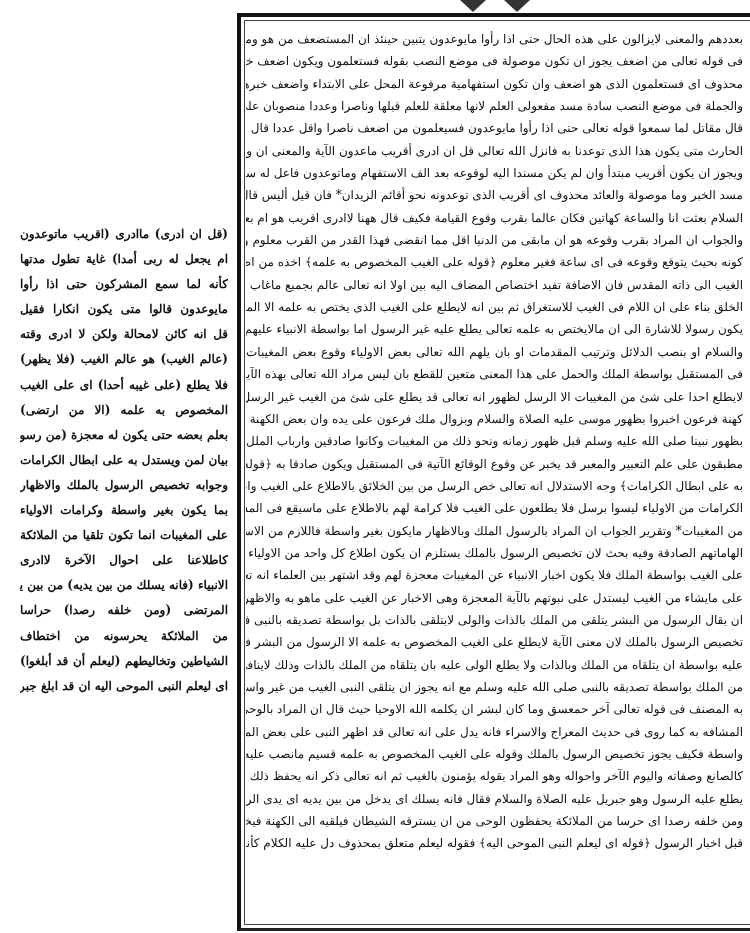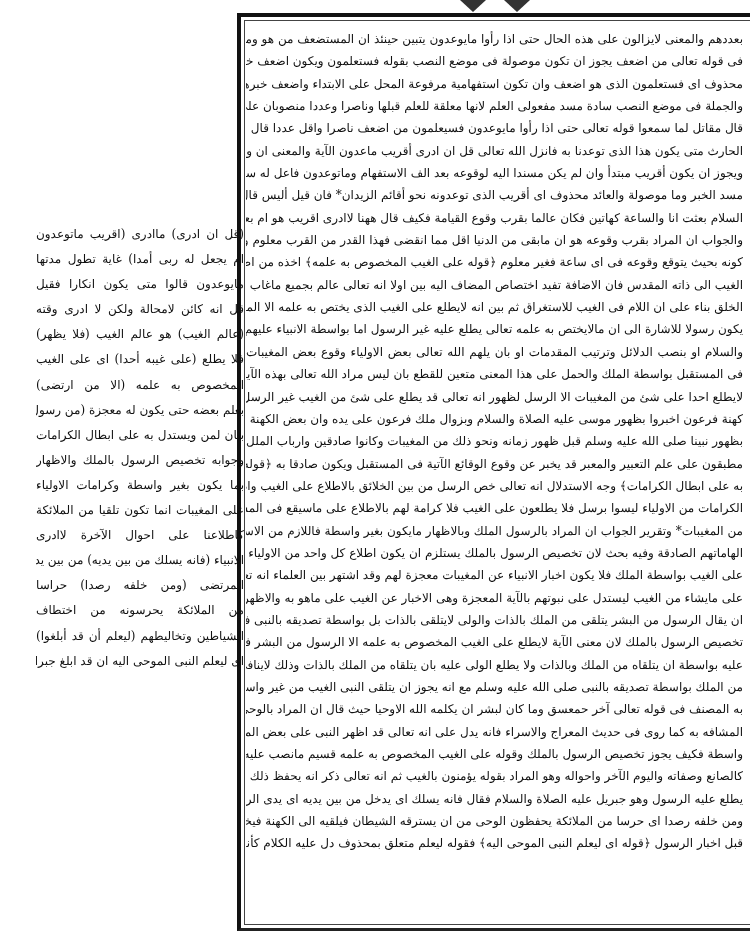--- a/index.html
+++ b/index.html
@@ -27,23 +27,23 @@
     content: ""; position: absolute; left: 3px; top: 3px; right: 0; bottom: 3px;
     border-top: 1px solid #444; border-left: 1px solid #444; border-bottom: 1px solid #444;
   }
   .main {
     position: absolute; left: 246px; top: 28px; width: 497px; height: 900px;
     direction: rtl; text-align: justify; text-align-last: justify;
     font-size: 12px; line-height: 22.35px; letter-spacing: -0.15px;
   }
   .main .line { display: block; white-space: nowrap; overflow: hidden; height: 22.35px; }
   .margin {
-    position: absolute; left: 36px; top: 222px; width: 208px;
+    position: absolute; left: 20px; top: 222px; width: 208px;
     direction: rtl; text-align: justify; text-align-last: justify;
-    font-size: 12px; line-height: 25.1px;
+    font-size: 12px; line-height: 25.1px; font-weight: bold;
   }
   .margin .line { display:block; white-space: nowrap; overflow: hidden; height: 25.1px; }
   .margin .line.last { text-align-last: right; }
   .main .line.last { text-align-last: justify; }
 </style>
 </head>
 <body>
 
 <div class="ornament">
   <span></span>
@@ -88,20 +88,21 @@
     <span class="line">واسطة فكيف يجوز تخصيص الرسول بالملك وقوله على الغيب المخصوص به علمه قسيم مانصب عليه دليل</span>
     <span class="line">كالصانع وصفاته واليوم الآخر واحواله وهو المراد بقوله يؤمنون بالغيب ثم انه تعالى ذكر انه يحفظ ذلك الذى</span>
     <span class="line">يطلع عليه الرسول وهو جبريل عليه الصلاة والسلام فقال فانه يسلك اى يدخل من بين يديه اى يدى الرسول</span>
     <span class="line">ومن خلفه رصدا اى حرسا من الملائكة يحفظون الوحى من ان يسترقه الشيطان فيلقيه الى الكهنة فيخبرون به</span>
     <span class="line last">قبل اخبار الرسول ﴿قوله اى ليعلم النبى الموحى اليه﴾ فقوله ليعلم متعلق بمحذوف دل عليه الكلام كأنه قيل</span>
   </div>
 
 <div class="margin" id="margin-col">
     <span class="line">(قل ان ادرى) ماادرى (اقريب ماتوعدون</span>
     <span class="line">ام يجعل له ربى أمدا) غاية تطول مدتها</span>
+    <span class="line">كأنه لما سمع المشركون حتى اذا رأوا</span>
     <span class="line">مايوعدون قالوا متى يكون انكارا فقيل</span>
     <span class="line">قل انه كائن لامحالة ولكن لا ادرى وقته</span>
     <span class="line">(عالم الغيب) هو عالم الغيب (فلا يظهر)</span>
     <span class="line">فلا يطلع (على غيبه أحدا) اى على الغيب</span>
     <span class="line">المخصوص به علمه (الا من ارتضى)</span>
     <span class="line">بعلم بعضه حتى يكون له معجزة (من رسول)</span>
     <span class="line">بيان لمن ويستدل به على ابطال الكرامات</span>
     <span class="line">وجوابه تخصيص الرسول بالملك والاظهار</span>
     <span class="line">بما يكون بغير واسطة وكرامات الاولياء</span>
     <span class="line">على المغيبات انما تكون تلقيا من الملائكة</span>

